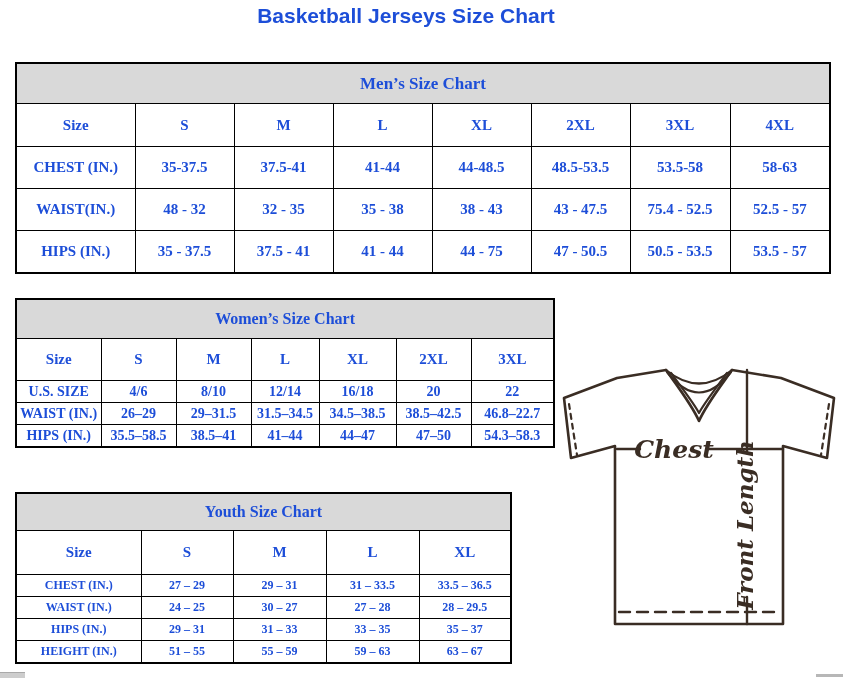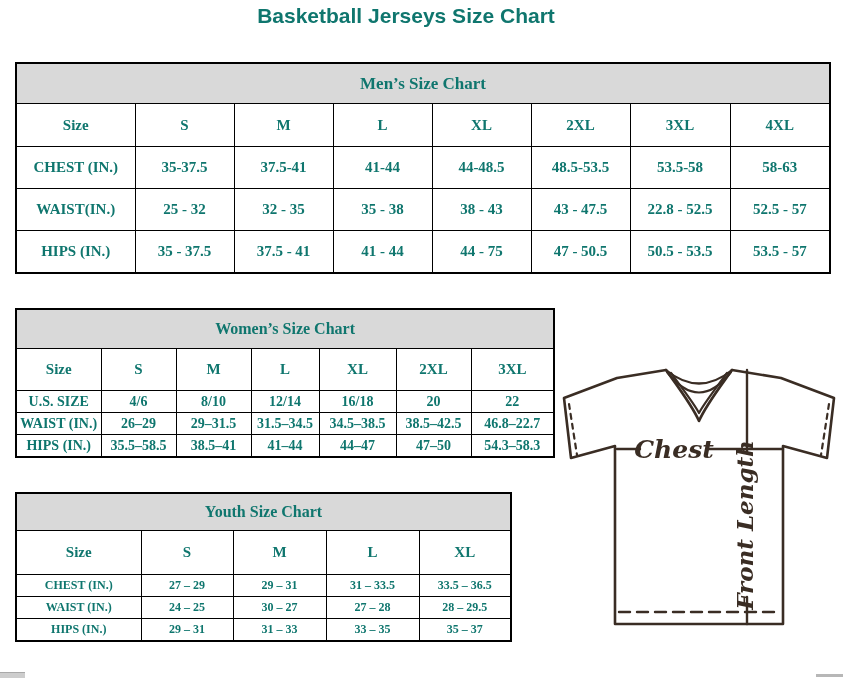--- a/index.html
+++ b/index.html
@@ -1,30 +1,30 @@
 <!DOCTYPE html>
 <html><head>
 <meta charset="utf-8">
 <style>
   html,body{margin:0;padding:0;background:#ffffff;}
   .stage{position:relative;width:843px;height:679px;background:#ffffff;overflow:hidden;
-         font-family:"Liberation Sans",sans-serif;color:#0f766e;}
+         font-family:"Liberation Sans",sans-serif;color:#1d4ed8;}
   .title{position:absolute;top:4px;left:0;width:812px;margin:0;text-align:center;
          font-size:21px;font-weight:bold;letter-spacing:0;}
   .tbl{position:absolute;border-collapse:collapse;table-layout:fixed;border:2px solid #000;background:#fff;font-family:Liberation Serif, serif;}
   .tbl th,.tbl td{border:1px solid #000;font-weight:bold;text-align:center;vertical-align:middle;
                   padding:0;overflow:hidden;white-space:nowrap;}
   .band th{background:#d9d9d9;font-size:17px;}
   
   .mens{left:15px;top:62px;width:814px;}
   .mens .band th{height:39px;}
   .mens .hdr th{height:42px;font-size:15px;}
   .mens .r td{height:41px;font-size:15px;}
   
-  .womens{left:15px;top:298px;width:538px;margin-top:10px;}
+  .womens{left:15px;top:298px;width:538px;}
   .womens .band th{height:38px;font-size:16px;}
   .womens .hdr th{height:41px;font-size:15px;}
   .womens .r td{height:21px;font-size:14px;}
   
   .youth{left:15px;top:492px;width:495px;}
   .youth .band th{height:36px;font-size:16px;}
   .youth .hdr th{height:43px;font-size:15px;}
   .youth .r td{height:21px;font-size:12px;}
   .jersey{position:absolute;left:556px;top:361px;}
   .jersey text{font-family:"DejaVu Serif","Liberation Serif",serif;font-style:italic;font-weight:bold;}
@@ -68,26 +68,26 @@
       <td>35-37.5</td>
       <td>37.5-41</td>
       <td>41-44</td>
       <td>44-48.5</td>
       <td>48.5-53.5</td>
       <td>53.5-58</td>
       <td>58-63</td>
     </tr>
     <tr class="r">
       <td>WAIST(IN.)</td>
-      <td>25 - 32</td>
+      <td>48 - 32</td>
       <td>32 - 35</td>
       <td>35 - 38</td>
       <td>38 - 43</td>
       <td>43 - 47.5</td>
-      <td>22.8 - 52.5</td>
+      <td>75.4 - 52.5</td>
       <td>52.5 - 57</td>
     </tr>
     <tr class="r">
       <td>HIPS (IN.)</td>
       <td>35 - 37.5</td>
       <td>37.5 - 41</td>
       <td>41 - 44</td>
       <td>44 - 75</td>
       <td>47 - 50.5</td>
       <td>50.5 - 53.5</td>
@@ -182,20 +182,27 @@
       <td>27 – 28</td>
       <td>28 – 29.5</td>
     </tr>
     <tr class="r">
       <td>HIPS (IN.)</td>
       <td>29 – 31</td>
       <td>31 – 33</td>
       <td>33 – 35</td>
       <td>35 – 37</td>
     </tr>
+    <tr class="r">
+      <td>HEIGHT (IN.)</td>
+      <td>51 – 55</td>
+      <td>55 – 59</td>
+      <td>59 – 63</td>
+      <td>63 – 67</td>
+    </tr>
   </tbody>
     </table>
 
   <svg class="jersey" width="288" height="298" viewBox="0 0 288 298">
     <g fill="none" stroke="#3a2d24" stroke-width="2.6" stroke-linejoin="round" stroke-linecap="round">
 
       <path d="M110,9 L61,17 L8,37 L15,97 L59,85 L59,263 L227,263 L227,85 L271,97 L278,37 L225,17 L176,9"></path>
 
       <path d="M110,9 C122,26 136,44 143,60 C150,44 164,26 176,9"></path>
 

